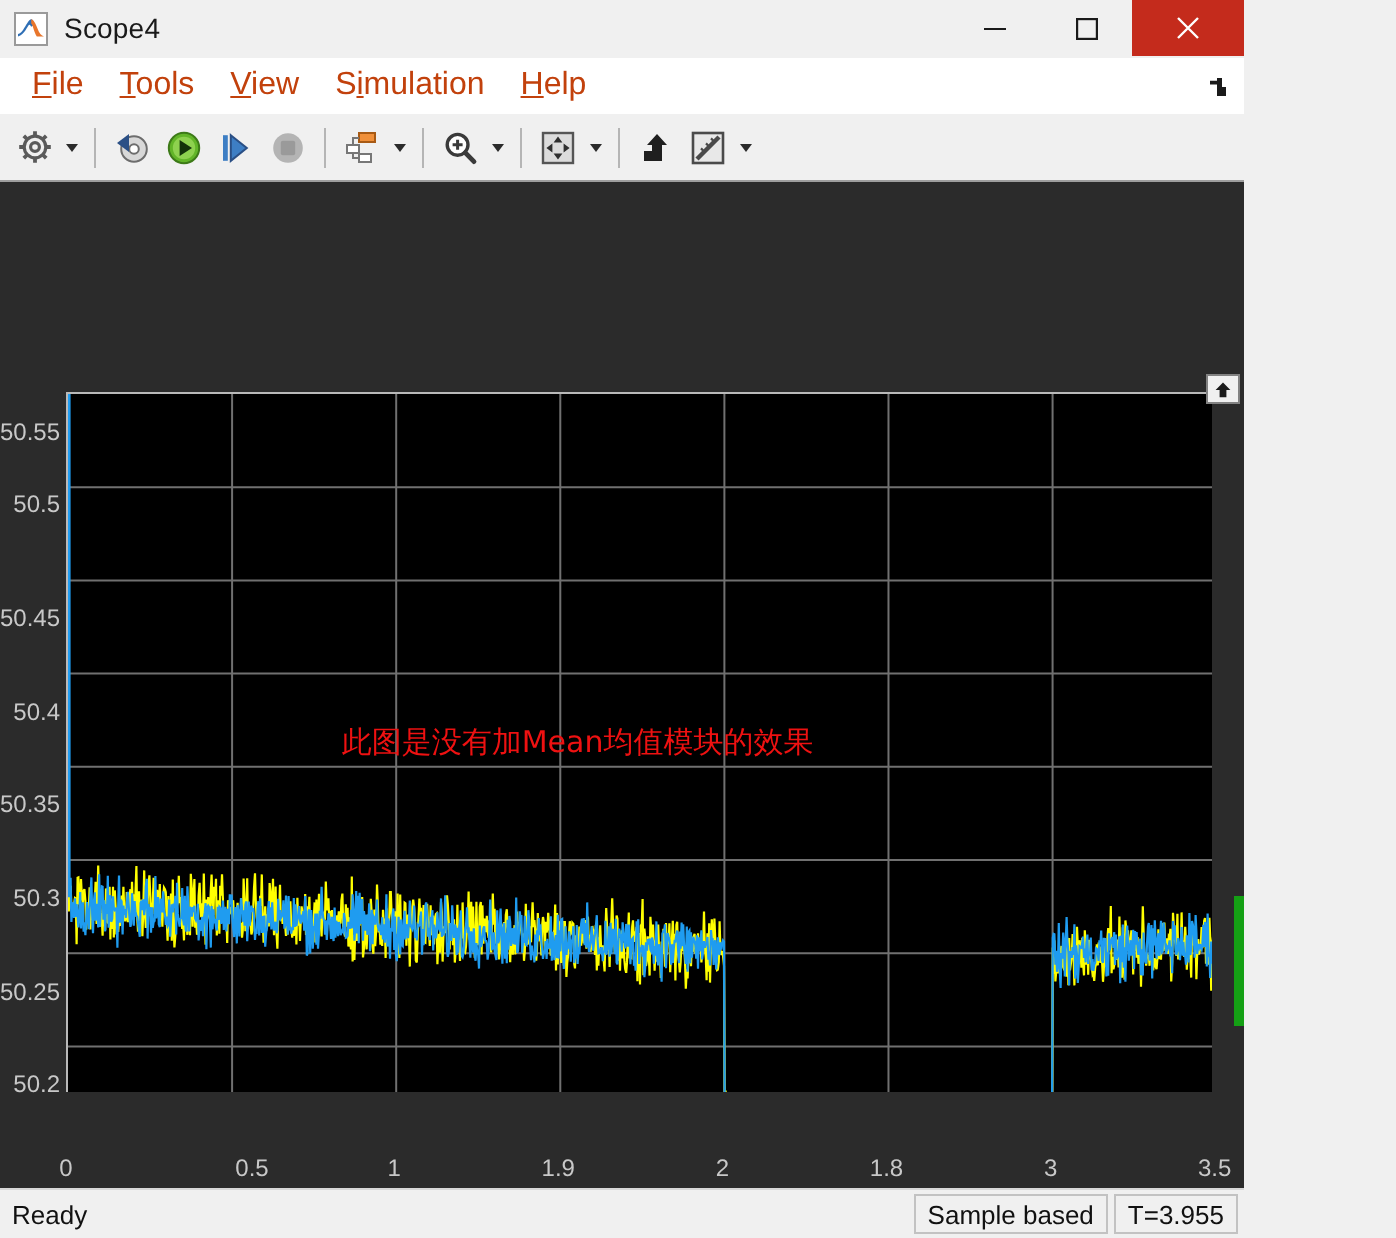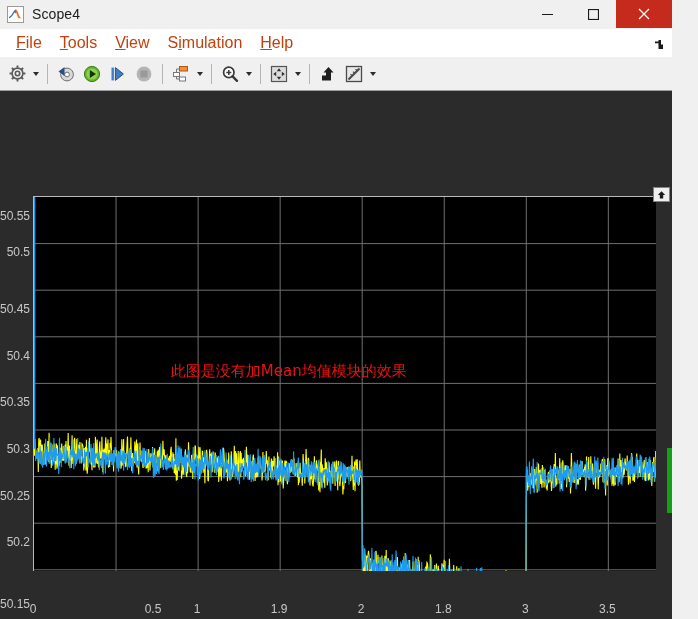--- a/index.html
+++ b/index.html
@@ -2,21 +2,21 @@
 <html><head>
 <meta charset="utf-8">
 <style>
   html,body{margin:0;padding:0;}
   body{
     width:698px;height:619px;overflow:hidden;
     font-family:"Liberation Sans","DejaVu Sans",sans-serif;
     background:#f0f0f0;
     -webkit-font-smoothing:antialiased;
   }
-  .window{width:672px;height:619px;display:flex;flex-direction:column;background:#f0f0f0;position:relative;}
+  .window{width:622px;height:619px;display:flex;flex-direction:column;background:#f0f0f0;position:relative;}
 
   
   .titlebar{height:28px;background:#f0f0f0;display:flex;align-items:center;flex:0 0 28px;border-bottom:1px solid #f0f0f0;}
   .title-icon{width:17px;height:17px;margin-left:7px;margin-right:8px;position:relative;flex:0 0 17px;
     background:#ffffff;border:1px solid #9a9a9a;box-sizing:border-box;overflow:hidden;}
   .title-icon svg{display:block;}
   .title-text{font-size:14px;color:#1a1a1a;letter-spacing:0.1px;flex:1;}
   .winbtns{display:flex;height:28px;flex:0 0 auto;}
   .winbtn{width:46px;height:28px;display:flex;align-items:center;justify-content:center;background:transparent;}
   .winbtn svg{display:block;}
@@ -242,21 +242,21 @@
         <div class="ylab" style="top: 384.6px; padding-left: 24px;">50.25</div>
         <div class="ylab" style="top: 338px;">50.3</div>
         <div class="ylab" style="top: 291.4px; padding-left: 40px;">50.35</div>
         <div class="ylab" style="top: 244.8px;">50.4</div>
         <div class="ylab" style="top: 198.2px;">50.45</div>
         <div class="ylab" style="top: 141px;">50.5</div>
         <div class="ylab" style="top: 105px;">50.55</div>
       </div>
     <div class="xlabels">
         <div class="xlab" style="left: 33px;">0</div>
-        <div class="xlab" style="left: 131px; padding-left: 44px;">0.5</div>
+        <div class="xlab" style="left: 104px; padding-left: 44px;">0.5</div>
         <div class="xlab" style="left: 197.096px;">1</div>
         <div class="xlab" style="left: 279.144px;">1.9</div>
         <div class="xlab" style="left: 361.192px;">2</div>
         <div class="xlab" style="left: 443.24px;">1.8</div>
         <div class="xlab" style="left: 525.288px;">3</div>
         <div class="xlab" style="left: 607.336px;">3.5</div>
       </div>
 
     <div class="plot">
       <svg id="plotsvg" width="649" height="466" viewBox="0 0 649 466">
@@ -285,13 +285,18 @@
     <div class="annot" style="left: 170.841px; top: 270.896px; color: rgb(238, 17, 17);">此图是没有加Mean均值模块的效果</div>
 
     <div class="scrollbtn">
       <svg width="11" height="10" viewBox="0 0 11 10">
         <path d="M5.5 1.2 L9.2 5 L7.2 5 L7.2 8.6 L3.8 8.6 L3.8 5 L1.8 5 Z" fill="#1a1a1a"></path>
       </svg>
     </div>
     <div class="greentick" style="top: 356.64px; height: 65.24px; background: rgb(20, 160, 20);"></div>
   </div>
 
+  <div class="statusbar">
+    <div class="status-ready">Ready</div>
+    <div class="status-cell">Sample based</div>
+    <div class="status-cell">T=3.955</div>
+  </div>
 </div>
 
 </body></html>

